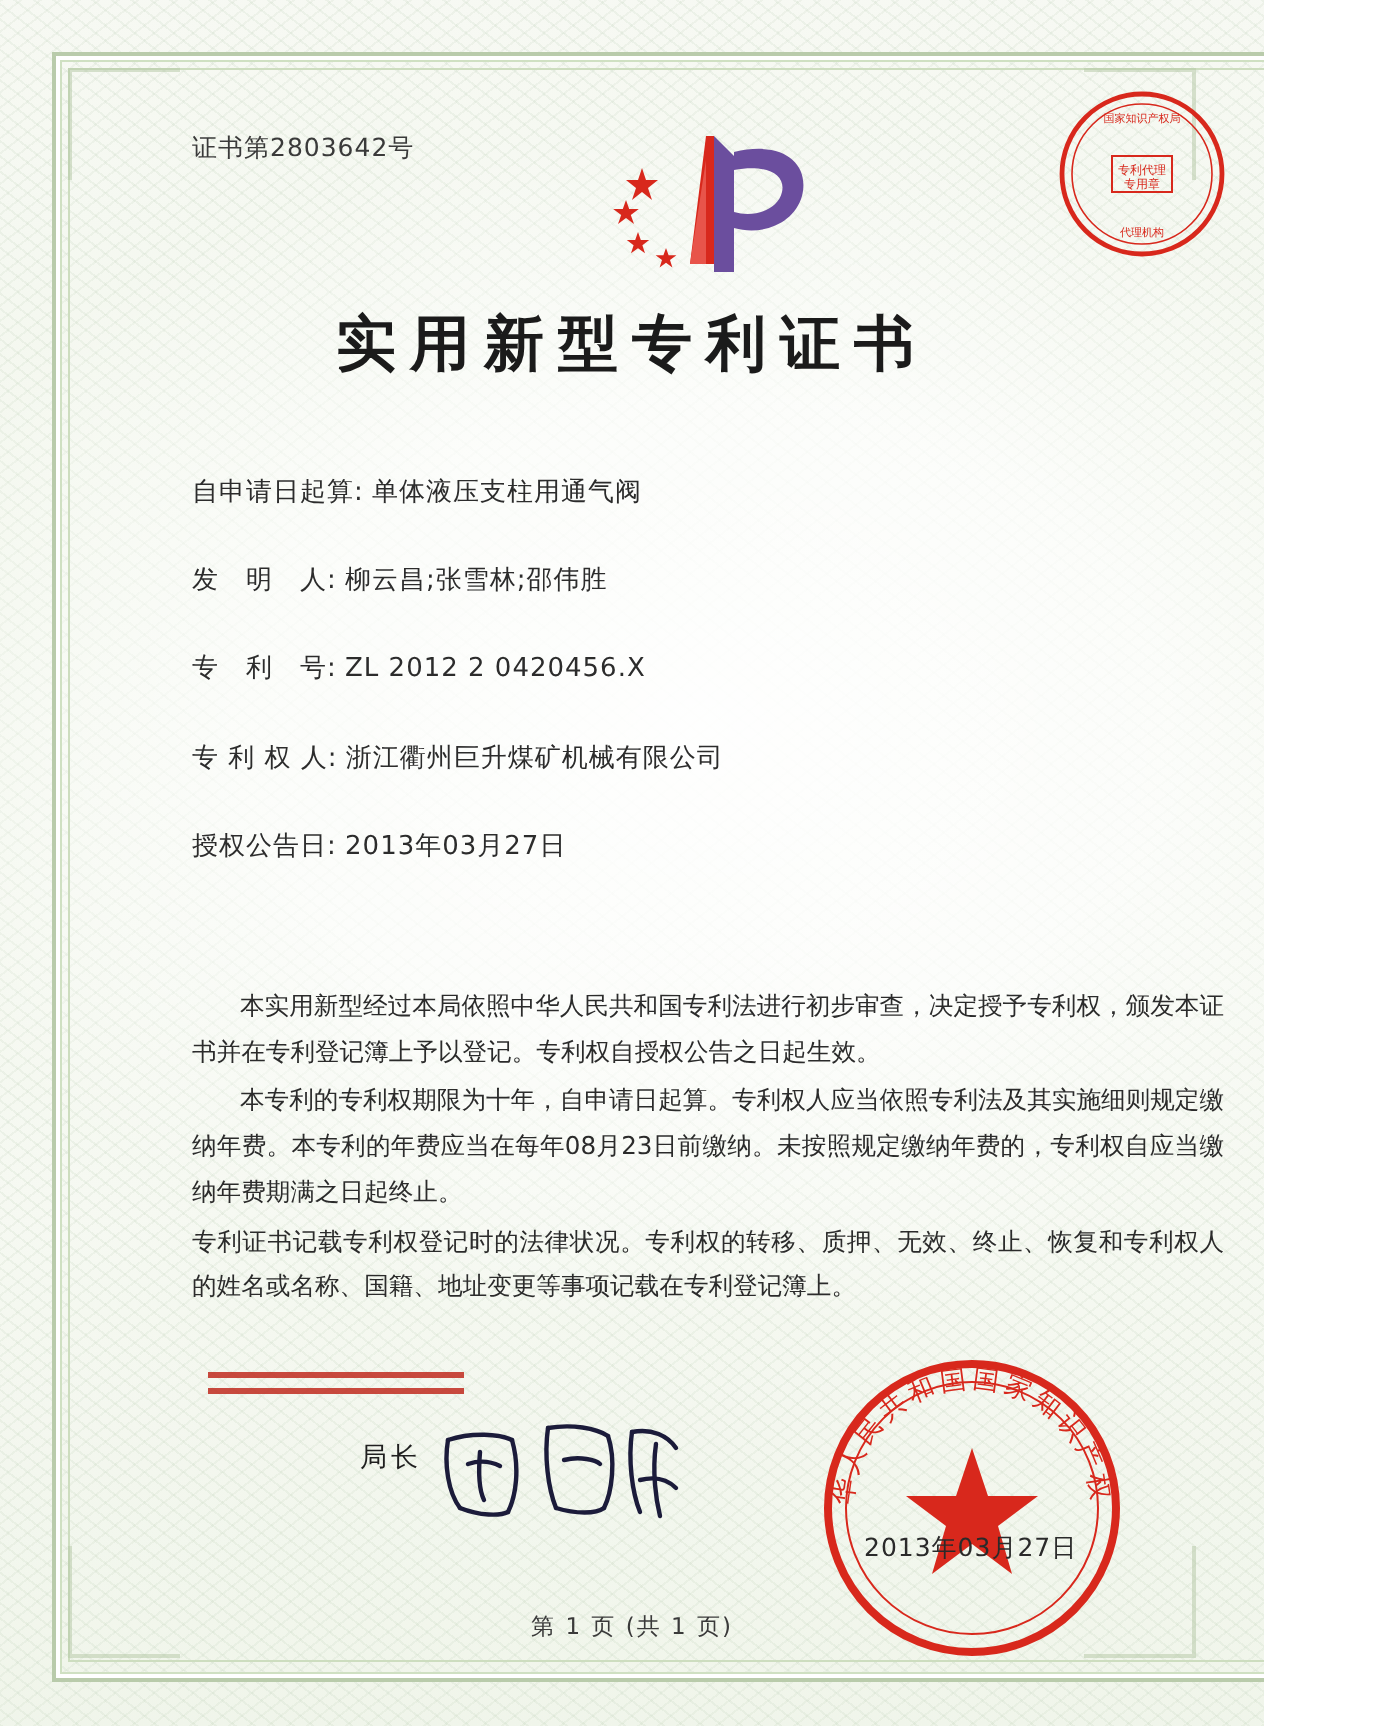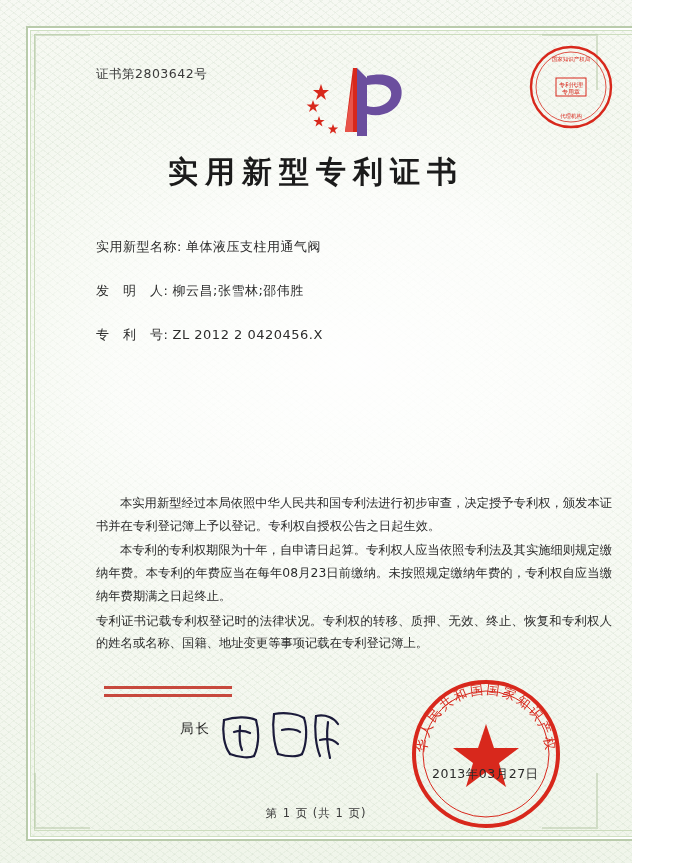--- a/index.html
+++ b/index.html
@@ -207,30 +207,38 @@
       <text x="43" y="50" font-size="6" fill="#d8281c" text-anchor="middle" font-family="DejaVu Sans, sans-serif">专用章</text>
       <text x="43" y="17" font-size="5.5" fill="#d8281c" text-anchor="middle" font-family="DejaVu Sans, sans-serif">国家知识产权局</text>
       <text x="43" y="74" font-size="5.5" fill="#d8281c" text-anchor="middle" font-family="DejaVu Sans, sans-serif">代理机构</text>
     </svg>
   </div>
 
   <div class="title">实用新型专利证书</div>
 
   <div class="fields">
     <div class="field-row">
-      <span class="field-label">实用新型名称:</span>
+      <span class="field-label">自申请日起算:</span>
       <span class="field-value">单体液压支柱用通气阀</span>
     </div>
     <div class="field-row">
       <span class="field-label">发　明　人:</span>
       <span class="field-value">柳云昌;张雪林;邵伟胜</span>
     </div>
     <div class="field-row">
       <span class="field-label">专　利　号:</span>
       <span class="field-value">ZL 2012 2 0420456.X</span>
+    </div>
+    <div class="field-row">
+      <span class="field-label">专 利 权 人:</span>
+      <span class="field-value">浙江衢州巨升煤矿机械有限公司</span>
+    </div>
+    <div class="field-row">
+      <span class="field-label">授权公告日:</span>
+      <span class="field-value">2013年03月27日</span>
     </div>
   </div>
 
   <div class="body-text">
     <p>本实用新型经过本局依照中华人民共和国专利法进行初步审查，决定授予专利权，颁发本证书并在专利登记簿上予以登记。专利权自授权公告之日起生效。</p>
     <p>本专利的专利权期限为十年，自申请日起算。专利权人应当依照专利法及其实施细则规定缴纳年费。本专利的年费应当在每年08月23日前缴纳。未按照规定缴纳年费的，专利权自应当缴纳年费期满之日起终止。</p>
     <p class="noindent">专利证书记载专利权登记时的法律状况。专利权的转移、质押、无效、终止、恢复和专利权人的姓名或名称、国籍、地址变更等事项记载在专利登记簿上。</p>
   </div>
 
   <div class="redline l1"></div>

